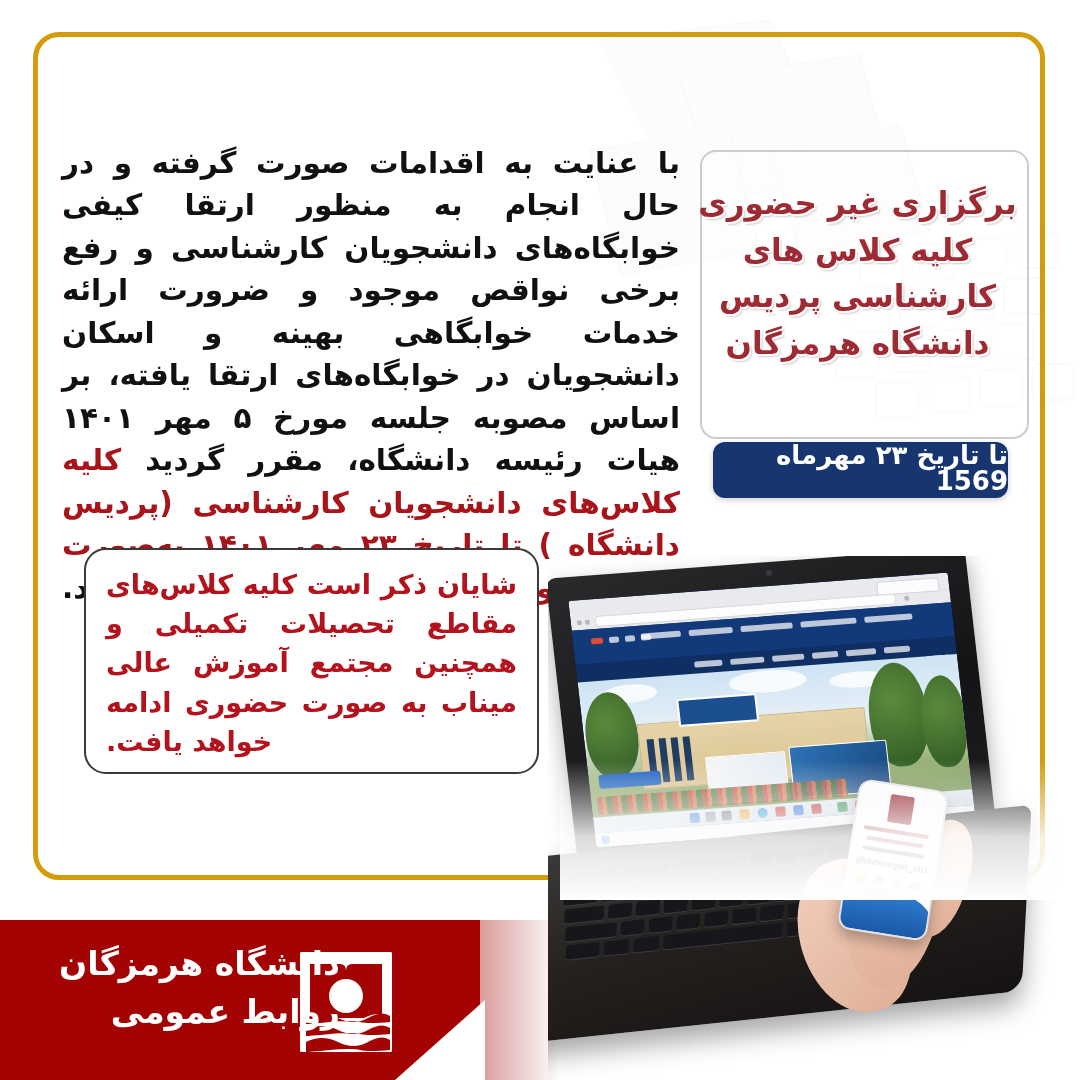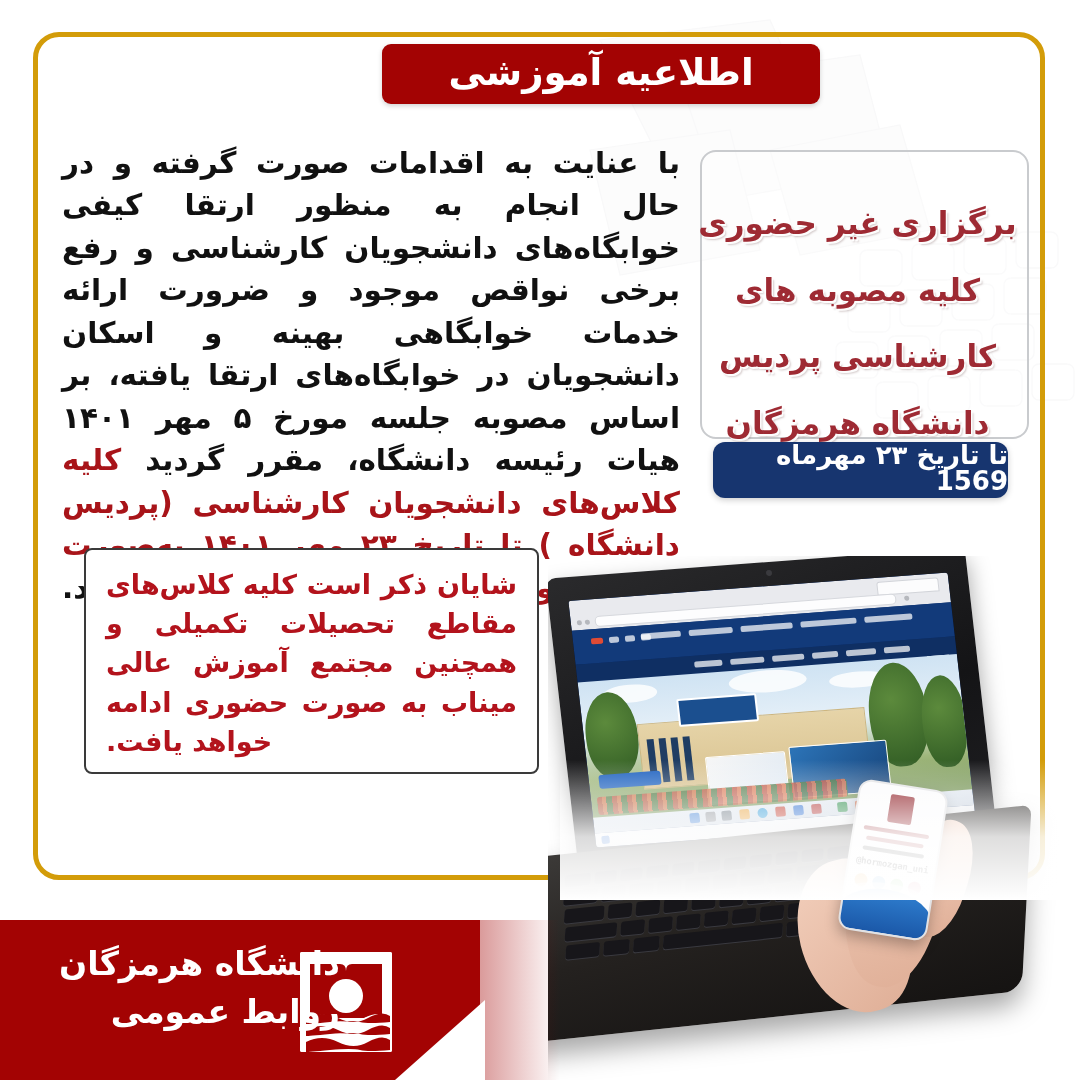--- a/index.html
+++ b/index.html
@@ -58,37 +58,37 @@
     position:absolute;left:700px;top:150px;width:325px;height:285px;
     border:2px solid #c9cbce;border-radius:16px;
     background:rgba(255,255,255,.28);
   }
   .headline{
     position:absolute;left:690px;top:180px;width:335px;
     text-align:center;direction:rtl;
     color:#9e2a33;font-size:31px;font-weight:bold;line-height:1.5;
     text-shadow:1.5px 1.5px 0 rgba(255,255,255,.95), 2.5px 2.5px 2px rgba(120,90,90,.30);
   }
-  .headline div{white-space:nowrap;margin-top:20px;}
+  .headline div{white-space:nowrap;}
 
   
   .date-badge{
     position:absolute;left:713px;top:442px;width:295px;height:56px;
     background:#17356f;border-radius:12px;
     display:flex;align-items:center;justify-content:center;
     box-shadow:0 2px 6px rgba(0,0,0,.20);
   }
   .date-badge span{
     color:#fff;font-size:26px;font-weight:bold;line-height:1;transform:translateY(-2px);
   }
 
   
   .callout{
     position:absolute;left:84px;top:548px;width:455px;height:226px;
-    border:2.5px solid #3a3a3a;border-radius:8px;background:#fff;
+    border:2.5px solid #3a3a3a;border-radius:22px;background:#fff;
     box-sizing:border-box;
     display:flex;align-items:center;
   }
   .callout p{
     margin:0;padding:4px 20px 0 20px;width:100%;
     direction:rtl;text-align:justify;text-align-last:left;
     color:#b3131c;font-size:27px;font-weight:bold;line-height:1.45;
   }
 
   
@@ -285,32 +285,29 @@
         <rect x="316" y="382" width="42" height="36" rx="7"></rect>
         <rect x="368" y="376" width="42" height="36" rx="7"></rect>
         <rect x="420" y="370" width="42" height="36" rx="7"></rect>
         <rect x="472" y="364" width="42" height="36" rx="7"></rect>
       </g>
     </svg>
   </div>
 
   <div class="gold-frame"></div>
 
-  <div class="header-banner">
-    <span class="title">اطلاعیه آموزشی</span>
-  </div>
 
   <div class="body-text">
     <span>با عنایت به اقدامات صورت گرفته و در حال انجام به منظور ارتقا کیفی خوابگاه‌های دانشجویان کارشناسی و رفع برخی نواقص موجود و ضرورت ارائه خدمات خوابگاهی بهینه و اسکان دانشجویان در خوابگاه‌های ارتقا یافته، بر اساس مصوبه جلسه مورخ ۵ مهر ۱۴۰۱ هیات رئیسه دانشگاه، مقرر گردید </span><span class="seg-red">کلیه کلاس‌های دانشجویان کارشناسی (پردیس دانشگاه ) تا تاریخ ۲۳ مهر ۱۴۰۱ به‌صورت غیرحضوری(آنلاین یا آفلاین) </span><span>برگزار گردد.</span>
   </div>
 
   <div class="right-panel"></div>
   <div class="headline">
     <div>برگزاری غیر حضوری</div>
-    <div>کلیه مصوبه های</div>
+    <div>کلیه کلاس های</div>
     <div>کارشناسی پردیس</div>
     <div>دانشگاه هرمزگان</div>
   </div>
 
   <div class="date-badge">
     <span>تا تاریخ ۲۳ مهرماه 1569</span>
   </div>
 
   <div class="callout">
     <p>شایان ذکر است کلیه کلاس‌های مقاطع تحصیلات تکمیلی و همچنین مجتمع آموزش عالی میناب به صورت حضوری ادامه خواهد یافت.</p>

